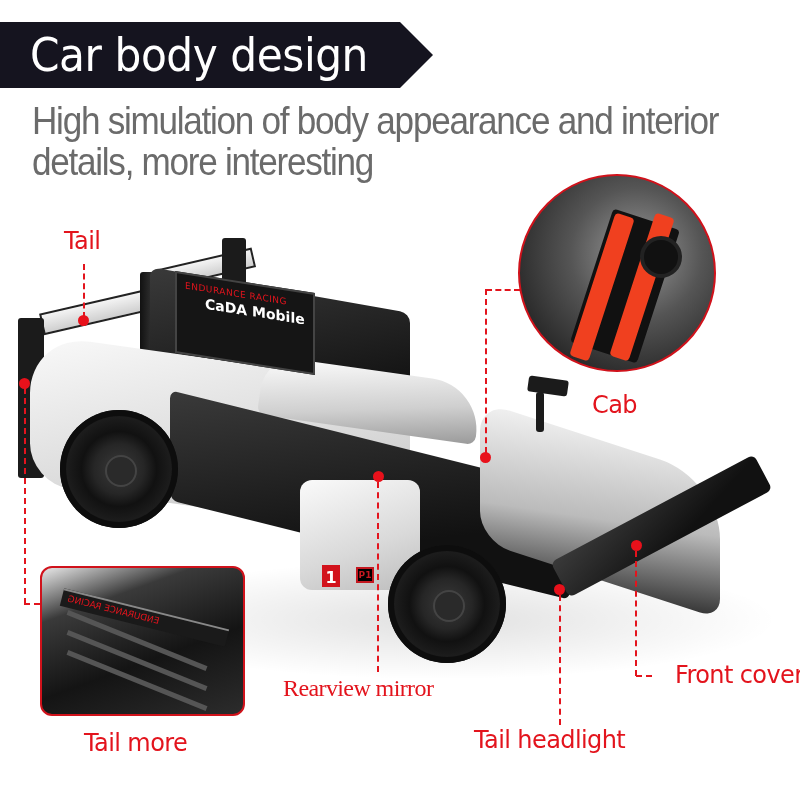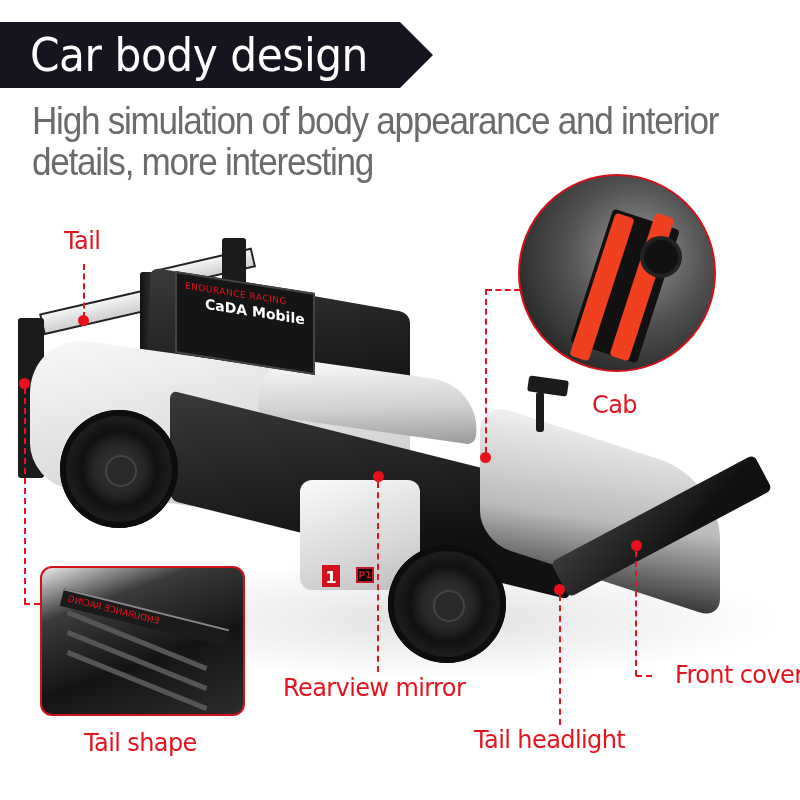--- a/index.html
+++ b/index.html
@@ -133,30 +133,30 @@
   <div class="tail-slat" style="left:20px;top:110px;width:150px;"></div>
 </div>
 
 <div class="label" style="left:64px;top:228px;">Tail</div>
 <div class="dash-v" style="left:83px;top:264px;height:54px;"></div>
 <div class="dot" style="left:78px;top:315px;"></div>
 
 <div class="dot" style="left:19px;top:378px;"></div>
 <div class="dash-v" style="left:24px;top:388px;height:216px;"></div>
 <div class="dash-h" style="left:24px;top:603px;width:16px;"></div>
-<div class="label" style="left:84px;top:730px;">Tail shape</div>
+<div class="label" style="left:84px;top:730px;">Tail more</div>
 
 <div class="dash-h" style="left:486px;top:289px;width:34px;"></div>
 <div class="dash-v" style="left:485px;top:289px;height:164px;"></div>
 <div class="dot" style="left:480px;top:452px;"></div>
 <div class="label" style="left:592px;top:392px;">Cab</div>
 
 <div class="dot" style="left:373px;top:471px;"></div>
 <div class="dash-v" style="left:377px;top:482px;height:190px;"></div>
-<div class="label" style="left:283px;top:675px;">Rearview mirror</div>
+<div class="label" style="left:283px;top:675px;font-family:Liberation Serif, serif;">Rearview mirror</div>
 
 <div class="dot" style="left:554px;top:584px;"></div>
 <div class="dash-v" style="left:559px;top:595px;height:130px;"></div>
 <div class="label" style="left:474px;top:727px;">Tail headlight</div>
 
 <div class="dot" style="left:631px;top:540px;"></div>
 <div class="dash-v" style="left:635px;top:551px;height:125px;"></div>
 <div class="dash-h" style="left:636px;top:675px;width:16px;"></div>
 <div class="label" style="left:655px;top:662px;margin-left:20px;">Front cover</div>
 

